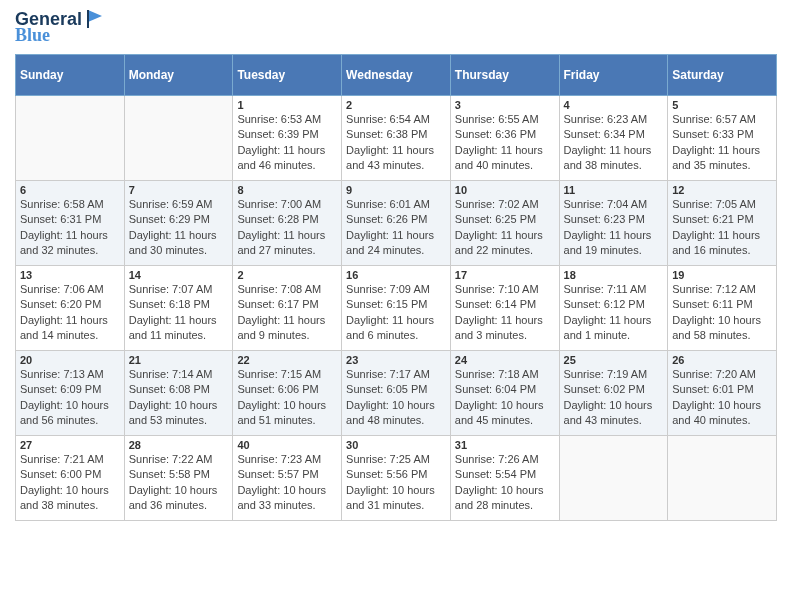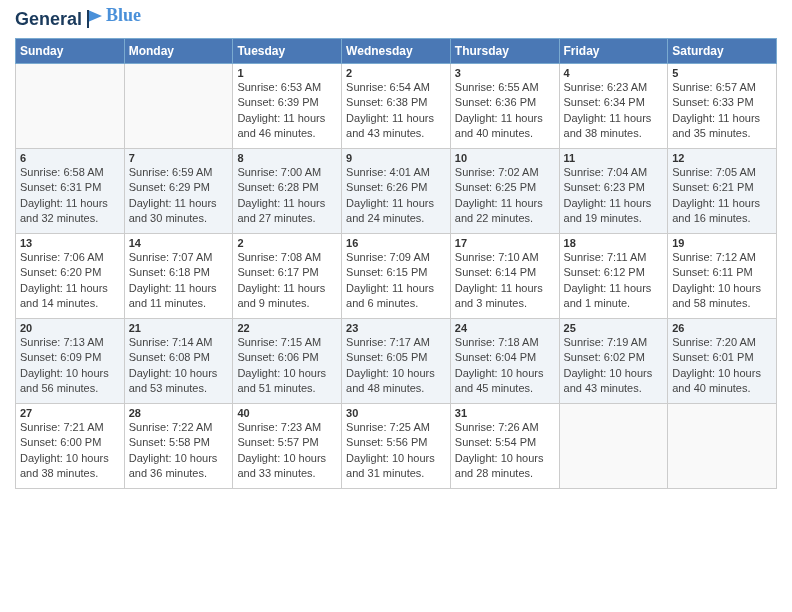--- a/index.html
+++ b/index.html
@@ -5,35 +5,35 @@
     * { box-sizing: border-box; margin: 0; padding: 0; }
     body { font-family: Arial, sans-serif; background: #fff; width: 792px; min-height: 612px; }
     .container { width: 792px; padding: 10px 15px; }
     .header { display: flex; justify-content: space-between; align-items: flex-start; margin-bottom: 8px; }
     .logo { display: flex; align-items: center; }
     .logo-text { font-size: 18px; font-weight: bold; color: #1a3a5c; line-height: 1.1; }
     .title-block { text-align: right; }
     .month-title { font-size: 36px; font-weight: normal; color: #1a3a5c; line-height: 1.1; }
     .location { font-size: 14px; color: #555; }
     table { width: 100%; border-collapse: collapse; table-layout: fixed; }
-    thead th { background: #4a78b5; color: #fff; font-size: 12px; font-weight: bold; padding: 5px 4px; text-align: left; border: 1px solid #7aaad0; }
+    thead th { background: #4a78b5; color: #fff; font-size: 12px; font-weight: bold; padding: 13px 4px; text-align: left; border: 1px solid #7aaad0; }
     tbody td { border: 1px solid #ccc; vertical-align: top; padding: 3px 4px; font-size: 9.5px; color: #333; min-height: 70px; height: 85px; }
     tbody tr:nth-child(even) td { background: #f0f4f8; }
     tbody tr:nth-child(odd) td { background: #fff; }
     .day-num { font-size: 11px; font-weight: bold; color: #333; display: block; margin-bottom: 1px; }
     .cell-info { font-size: 11px; color: #444; line-height: 1.4; }
     .empty-cell { background: #f9f9f9 !important; }
   </style>
 </head>
 <body>
 
 <div class="container">
   <div class="header">
     <div class="logo">
-      <div style="display:flex;flex-direction:row;align-items:flex-start;">
+      <div style="display:flex;flex-direction:column;align-items:flex-start;">
         <div style="display:flex;align-items:center;">
           <span class="logo-text">General</span>
           <svg width="22" height="22" viewBox="0 0 22 22" style="margin-left:2px;margin-top:-2px;">
             <polygon points="4,2 18,8 4,14" fill="#4a90d9"></polygon>
             <rect x="3" y="2" width="2" height="18" fill="#1a3a5c"></rect>
           </svg>
         </div>
         <span class="logo-text" style="color:#4a90d9;font-size:18px;margin-top:-4px;font-family:Liberation Serif, serif;">Blue</span>
       </div>
     </div>
@@ -100,21 +100,21 @@
 Daylight: 11 hours and 30 minutes.</div>
           </td>
           <td>
             <span class="day-num">8</span>
             <div class="cell-info">Sunrise: 7:00 AM
 Sunset: 6:28 PM
 Daylight: 11 hours and 27 minutes.</div>
           </td>
           <td>
             <span class="day-num">9</span>
-            <div class="cell-info">Sunrise: 4:01 AM
+            <div class="cell-info">Sunrise: 6:01 AM
 Sunset: 6:26 PM
 Daylight: 11 hours and 24 minutes.</div>
           </td>
           <td>
             <span class="day-num">10</span>
             <div class="cell-info">Sunrise: 7:02 AM
 Sunset: 6:25 PM
 Daylight: 11 hours and 22 minutes.</div>
           </td>
           <td>

